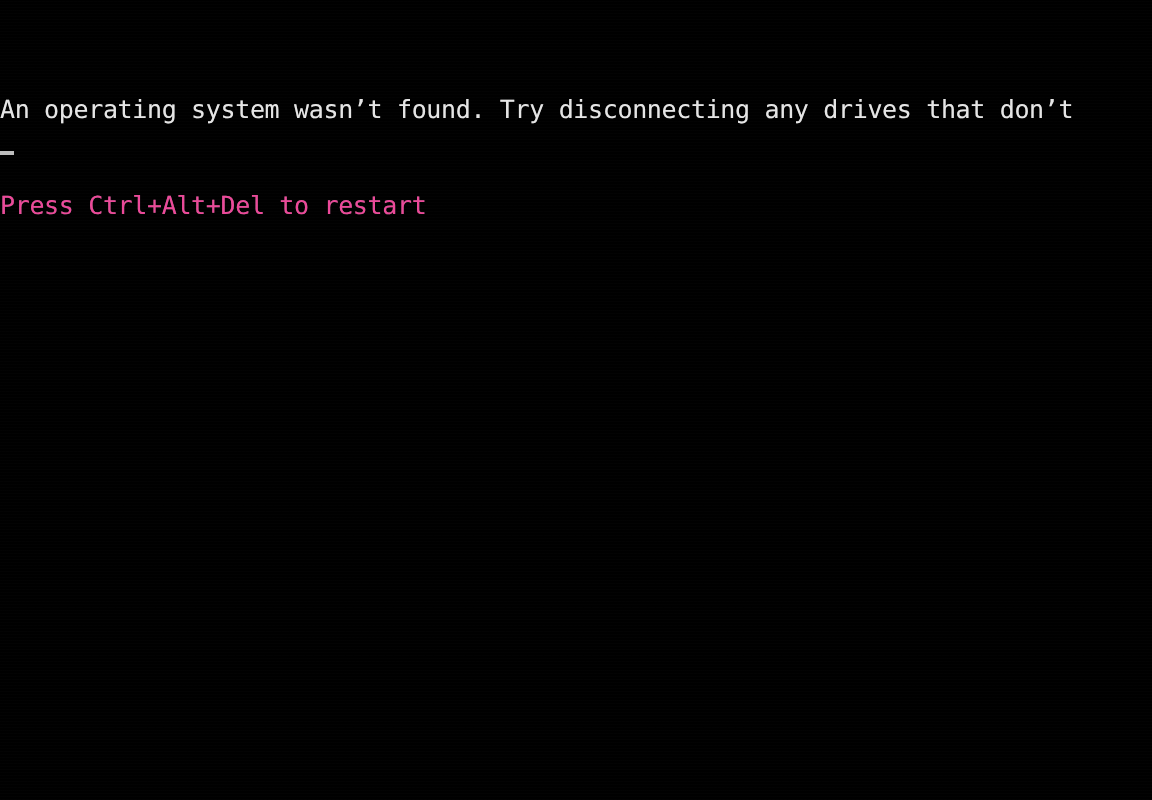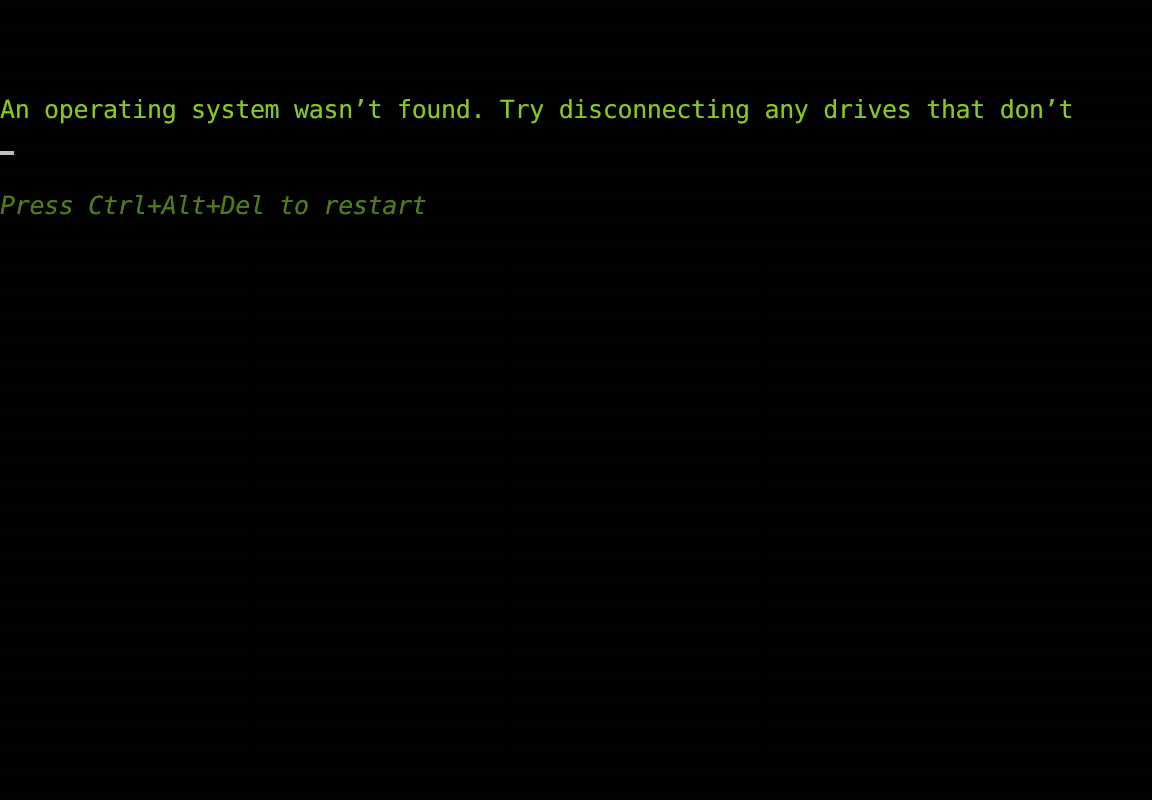--- a/index.html
+++ b/index.html
@@ -72,21 +72,21 @@
     background-image:
       repeating-linear-gradient(0deg, rgba(255,255,255,0.6) 0px, rgba(255,255,255,0) 1px, rgba(255,255,255,0) 3px);
   }
 </style>
 </head>
 <body style="background: rgb(0, 0, 0);">
 
 <div id="boot-screen" style="background: rgb(0, 0, 0); color: rgb(189, 189, 189);">
 
   <div id="console-text" style="color: rgb(189, 189, 189);">
-    <span class="console-line" style="color: #84cc16;">An operating system wasn’t found. Try disconnecting any drives that don’t</span>
-    <span class="console-line" style="color: #4d7c0f; font-style: italic;">Press Ctrl+Alt+Del to restart</span>
+    <span class="console-line" style="color: #e5e5e5;">An operating system wasn’t found. Try disconnecting any drives that don’t</span>
+    <span class="console-line" style="color: #ec4899;">Press Ctrl+Alt+Del to restart</span>
   </div>
 
   <div id="cursor" style="background: rgb(189, 189, 189);"></div>
 
   <div id="grain"></div>
 
 </div>
 
 </body></html>

